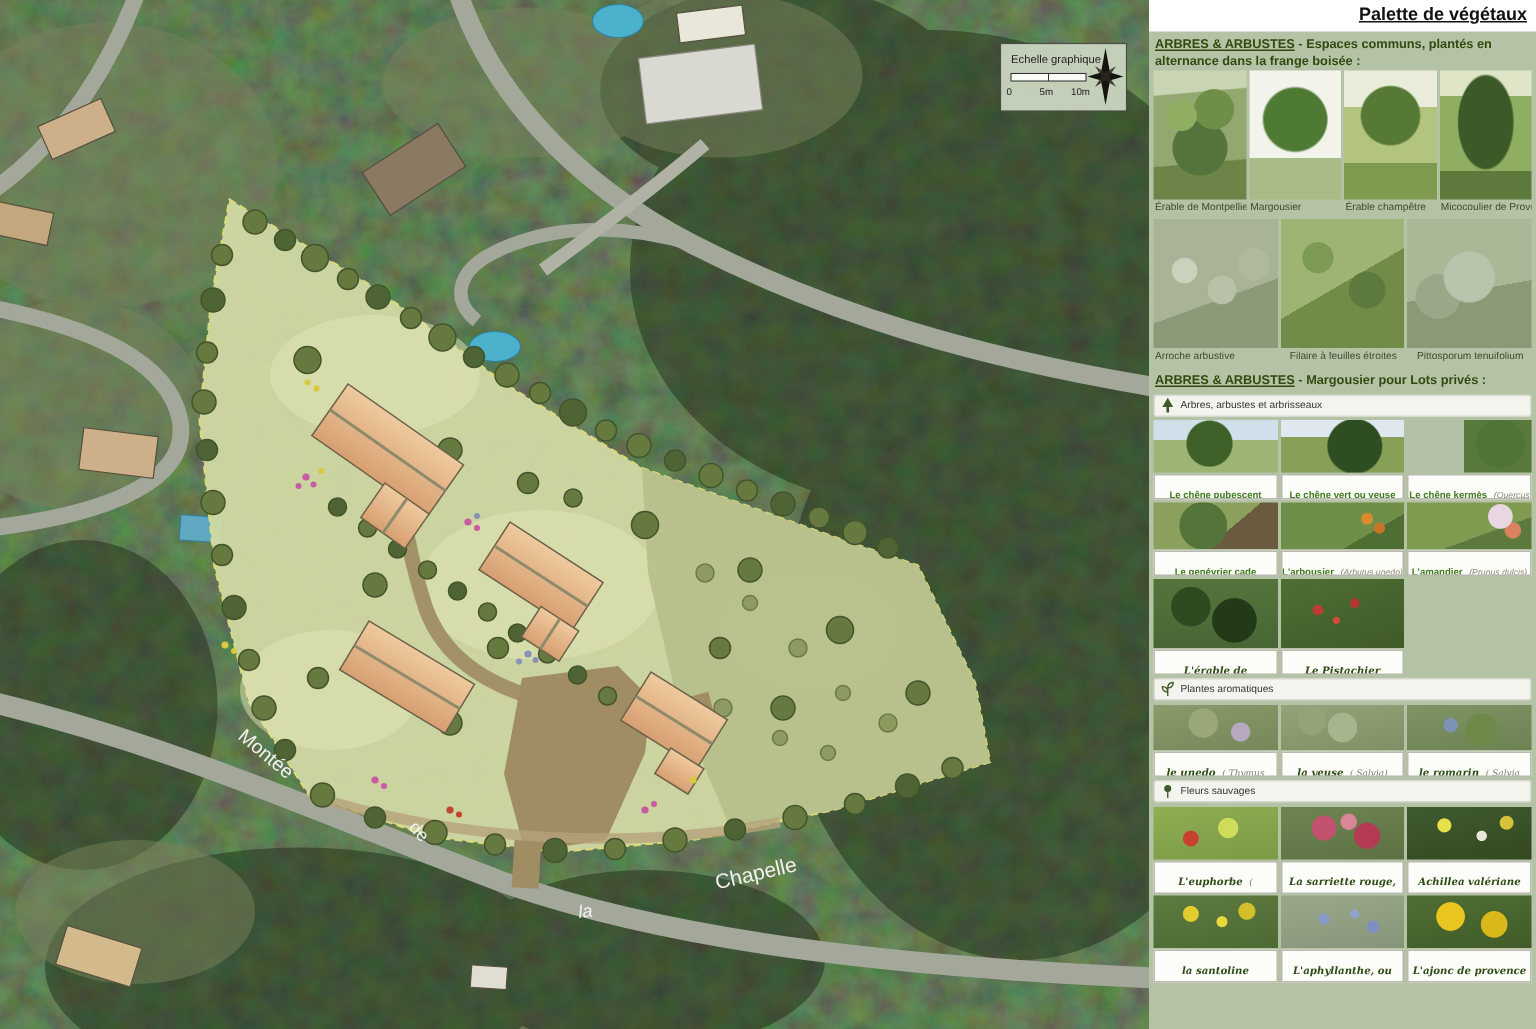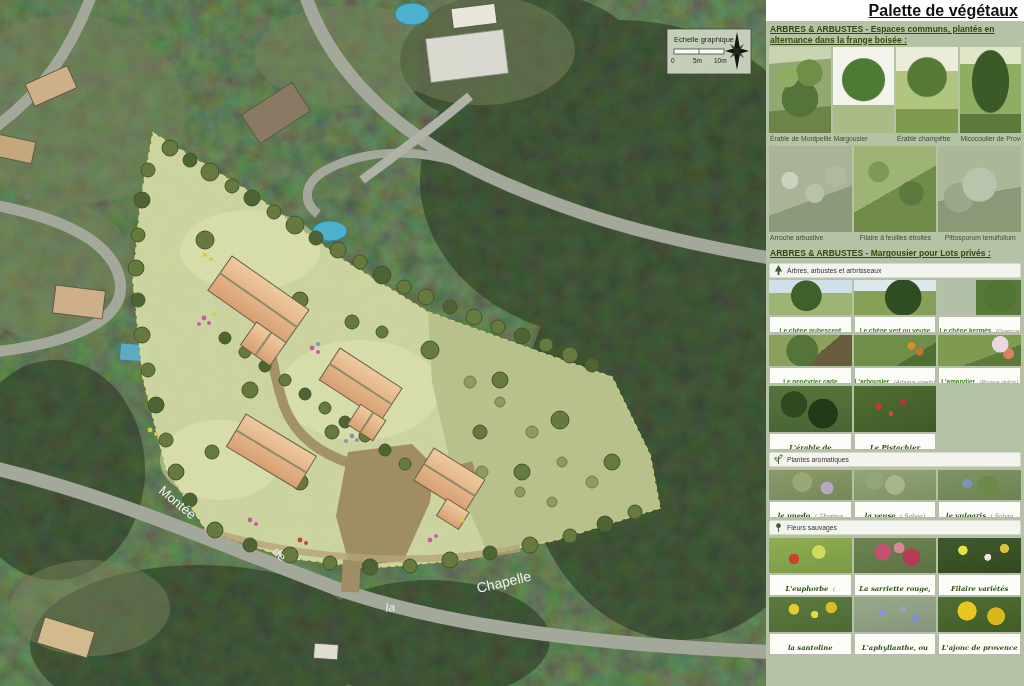--- a/index.html
+++ b/index.html
@@ -5,24 +5,24 @@
   html,body{margin:0;padding:0;background:#888;}
   *{box-sizing:border-box;}
   #stage{position:relative;width:1024px;height:686px;overflow:hidden;background:#fff;
          font-family:"Liberation Sans",sans-serif;}
   
   #map-wrap{position:absolute;left:0;top:0;width:766px;height:686px;}
   
   #panel{position:absolute;left:766px;top:0;width:258px;height:686px;background:#b4c3a6;
          display:flex;flex-direction:column;overflow:hidden;}
   .ptitle{flex:none;height:21px;background:#fff;text-align:right;padding:2px 6px 0 0;
-          font-size:16px;font-weight:bold;color:#111;}
+          font-size:12px;font-weight:bold;color:#111;}
   .ptitle span{text-decoration:underline;}
   .pin{flex:1;display:flex;flex-direction:column;padding:0 3px;}
-  .h{flex:none;font-size:8.5px;font-weight:bold;color:#33490f;margin:3px 1px 2px;line-height:1.25;text-decoration:underline;}
+  .h{flex:none;font-size:8.5px;font-weight:bold;color:#33490f;margin:3px 1px 2px;line-height:1.25;}
   .h .u{text-decoration:underline;}
   .prow{flex:none;display:grid;gap:2px;}
   .c4{grid-template-columns:repeat(4,1fr);}
   .c3{grid-template-columns:repeat(3,1fr);}
   .cellcol{display:flex;flex-direction:column;min-width:0;}
   .ph{flex:1;min-height:0;background:#7d9355;}
   .plab{flex:none;height:11px;font-size:6.8px;color:#3d4a30;text-align:left;padding:2px 0 0 1px;
         white-space:nowrap;overflow:hidden;}
   .plab.ctr{text-align:center;}
   .row1,.row2{height:97px;margin-bottom:2px;}
@@ -413,21 +413,21 @@
         <div class="cellcol">
             <div class="ph tx-a1"></div>
             <div class="lbox script"><span class="nm">le unedo</span> <span class="lt">( Thymus vulgaris)</span></div>
           </div>
         <div class="cellcol">
             <div class="ph tx-a2"></div>
             <div class="lbox script"><span class="nm">la yeuse</span> <span class="lt">( Salvia)</span></div>
           </div>
         <div class="cellcol">
             <div class="ph tx-a3"></div>
-            <div class="lbox script"><span class="nm">le vulgaris</span> <span class="lt">( Salvia rosmarinus)</span></div>
+            <div class="lbox script"><span class="nm">le romarin</span> <span class="lt">( Salvia rosmarinus)</span></div>
           </div>
       </div>
 
       <div class="bar">
         <svg class="bicon" viewBox="0 0 10 12">
             <circle cx="5" cy="4" r="2.6" fill="#3f5a28"></circle>
             <path d="M5 6 V11" stroke="#3f5a28" stroke-width="1"></path>
           </svg>
         <span>Fleurs sauvages</span>
       </div>
@@ -436,21 +436,21 @@
         <div class="cellcol">
             <div class="ph tx-w1"></div>
             <div class="lbox script tall"><span class="nm">L'euphorbe</span> <span class="lt">( Euphorbia)</span></div>
           </div>
         <div class="cellcol">
             <div class="ph tx-w2"></div>
             <div class="lbox script tall"><span class="nm">La sarriette rouge, ou fleur d'Espagne, ou valériane rouge</span></div>
           </div>
         <div class="cellcol">
             <div class="ph tx-w3"></div>
-            <div class="lbox script tall"><span class="nm">Filaire variétés</span></div>
+            <div class="lbox script tall"><span class="nm">Achillea valériane</span></div>
           </div>
       </div>
 
       <div class="prow c3 wr">
         <div class="cellcol">
             <div class="ph tx-w4"></div>
             <div class="lbox script tall"><span class="nm">la santoline</span> </div>
           </div>
         <div class="cellcol">
             <div class="ph tx-w5"></div>

